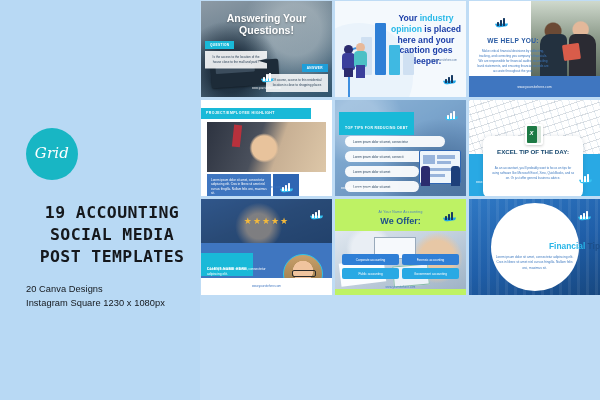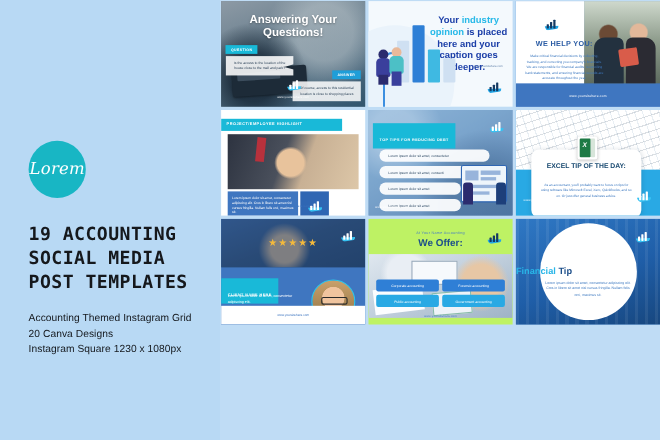--- a/index.html
+++ b/index.html
@@ -32,20 +32,21 @@
   .main-title{
     font-family:"DejaVu Sans Mono", monospace;
     font-weight:bold;
     font-size:16.5px;
     line-height:1.32;
     letter-spacing:.4px;
     color:#15181c;
     text-transform:uppercase;
     margin:0 0 16px 0;
     width:172px;
+    text-align:center;
   }
   .sub-lines{margin:0;padding:0;list-style:none;}
   .sub-lines li{
     font-family:"Liberation Sans", sans-serif;
     font-size:9.3px;line-height:1.48;color:#14181d;
     letter-spacing:.05px;
   }
 
   
   .grid{
@@ -313,38 +314,37 @@
   .t9 .bg{
     position:absolute;inset:0;
     background:
       repeating-linear-gradient(90deg,rgba(255,255,255,.07) 0 3px,rgba(0,0,0,0) 3px 9px),
       linear-gradient(160deg,#2f78c4 0%,#1f5ea8 55%,#17477f 100%);
   }
   .t9 .circle{
     position:absolute;left:50%;top:50%;transform:translate(-50%,-50%);
     width:88px;height:88px;border-radius:50%;background:#ffffff;
   }
-  .t9 h3{position:absolute;left:0;right:0;top:42px;margin:0;text-align:left;font-size:8.4px;font-weight:bold;color:#1d4f8a;}
+  .t9 h3{position:absolute;left:0;right:0;top:42px;margin:0;text-align:right;font-size:8.4px;font-weight:bold;color:#1d4f8a;}
   .t9 h3 em{font-style:normal;color:#29b6e8;}
   .t9 p{position:absolute;left:26px;right:26px;top:56px;margin:0;text-align:center;font-size:3.2px;line-height:1.65;color:#3f7ac0;}
   .t9 .logo{right:9px;top:11px;}
   .t9 .wm{bottom:9px;font-size:2.7px;}
 </style>
 </head>
 <body>
 
 <div class="page">
 
   <div class="left">
     <div class="canva-badge">
-      <span>Lorem</span>
+      <span>Grid</span>
     </div>
     <h1 class="main-title">19 Accounting Social Media Post Templates</h1>
     <ul class="sub-lines">
-      <li>Accounting Themed Instagram Grid</li>
       <li>20 Canva Designs</li>
       <li>Instagram Square 1230 x 1080px</li>
     </ul>
   </div>
 
   <div class="grid">
 
     <div class="tile t1">
       <div class="photo"></div>
       <div class="kbd"></div>

